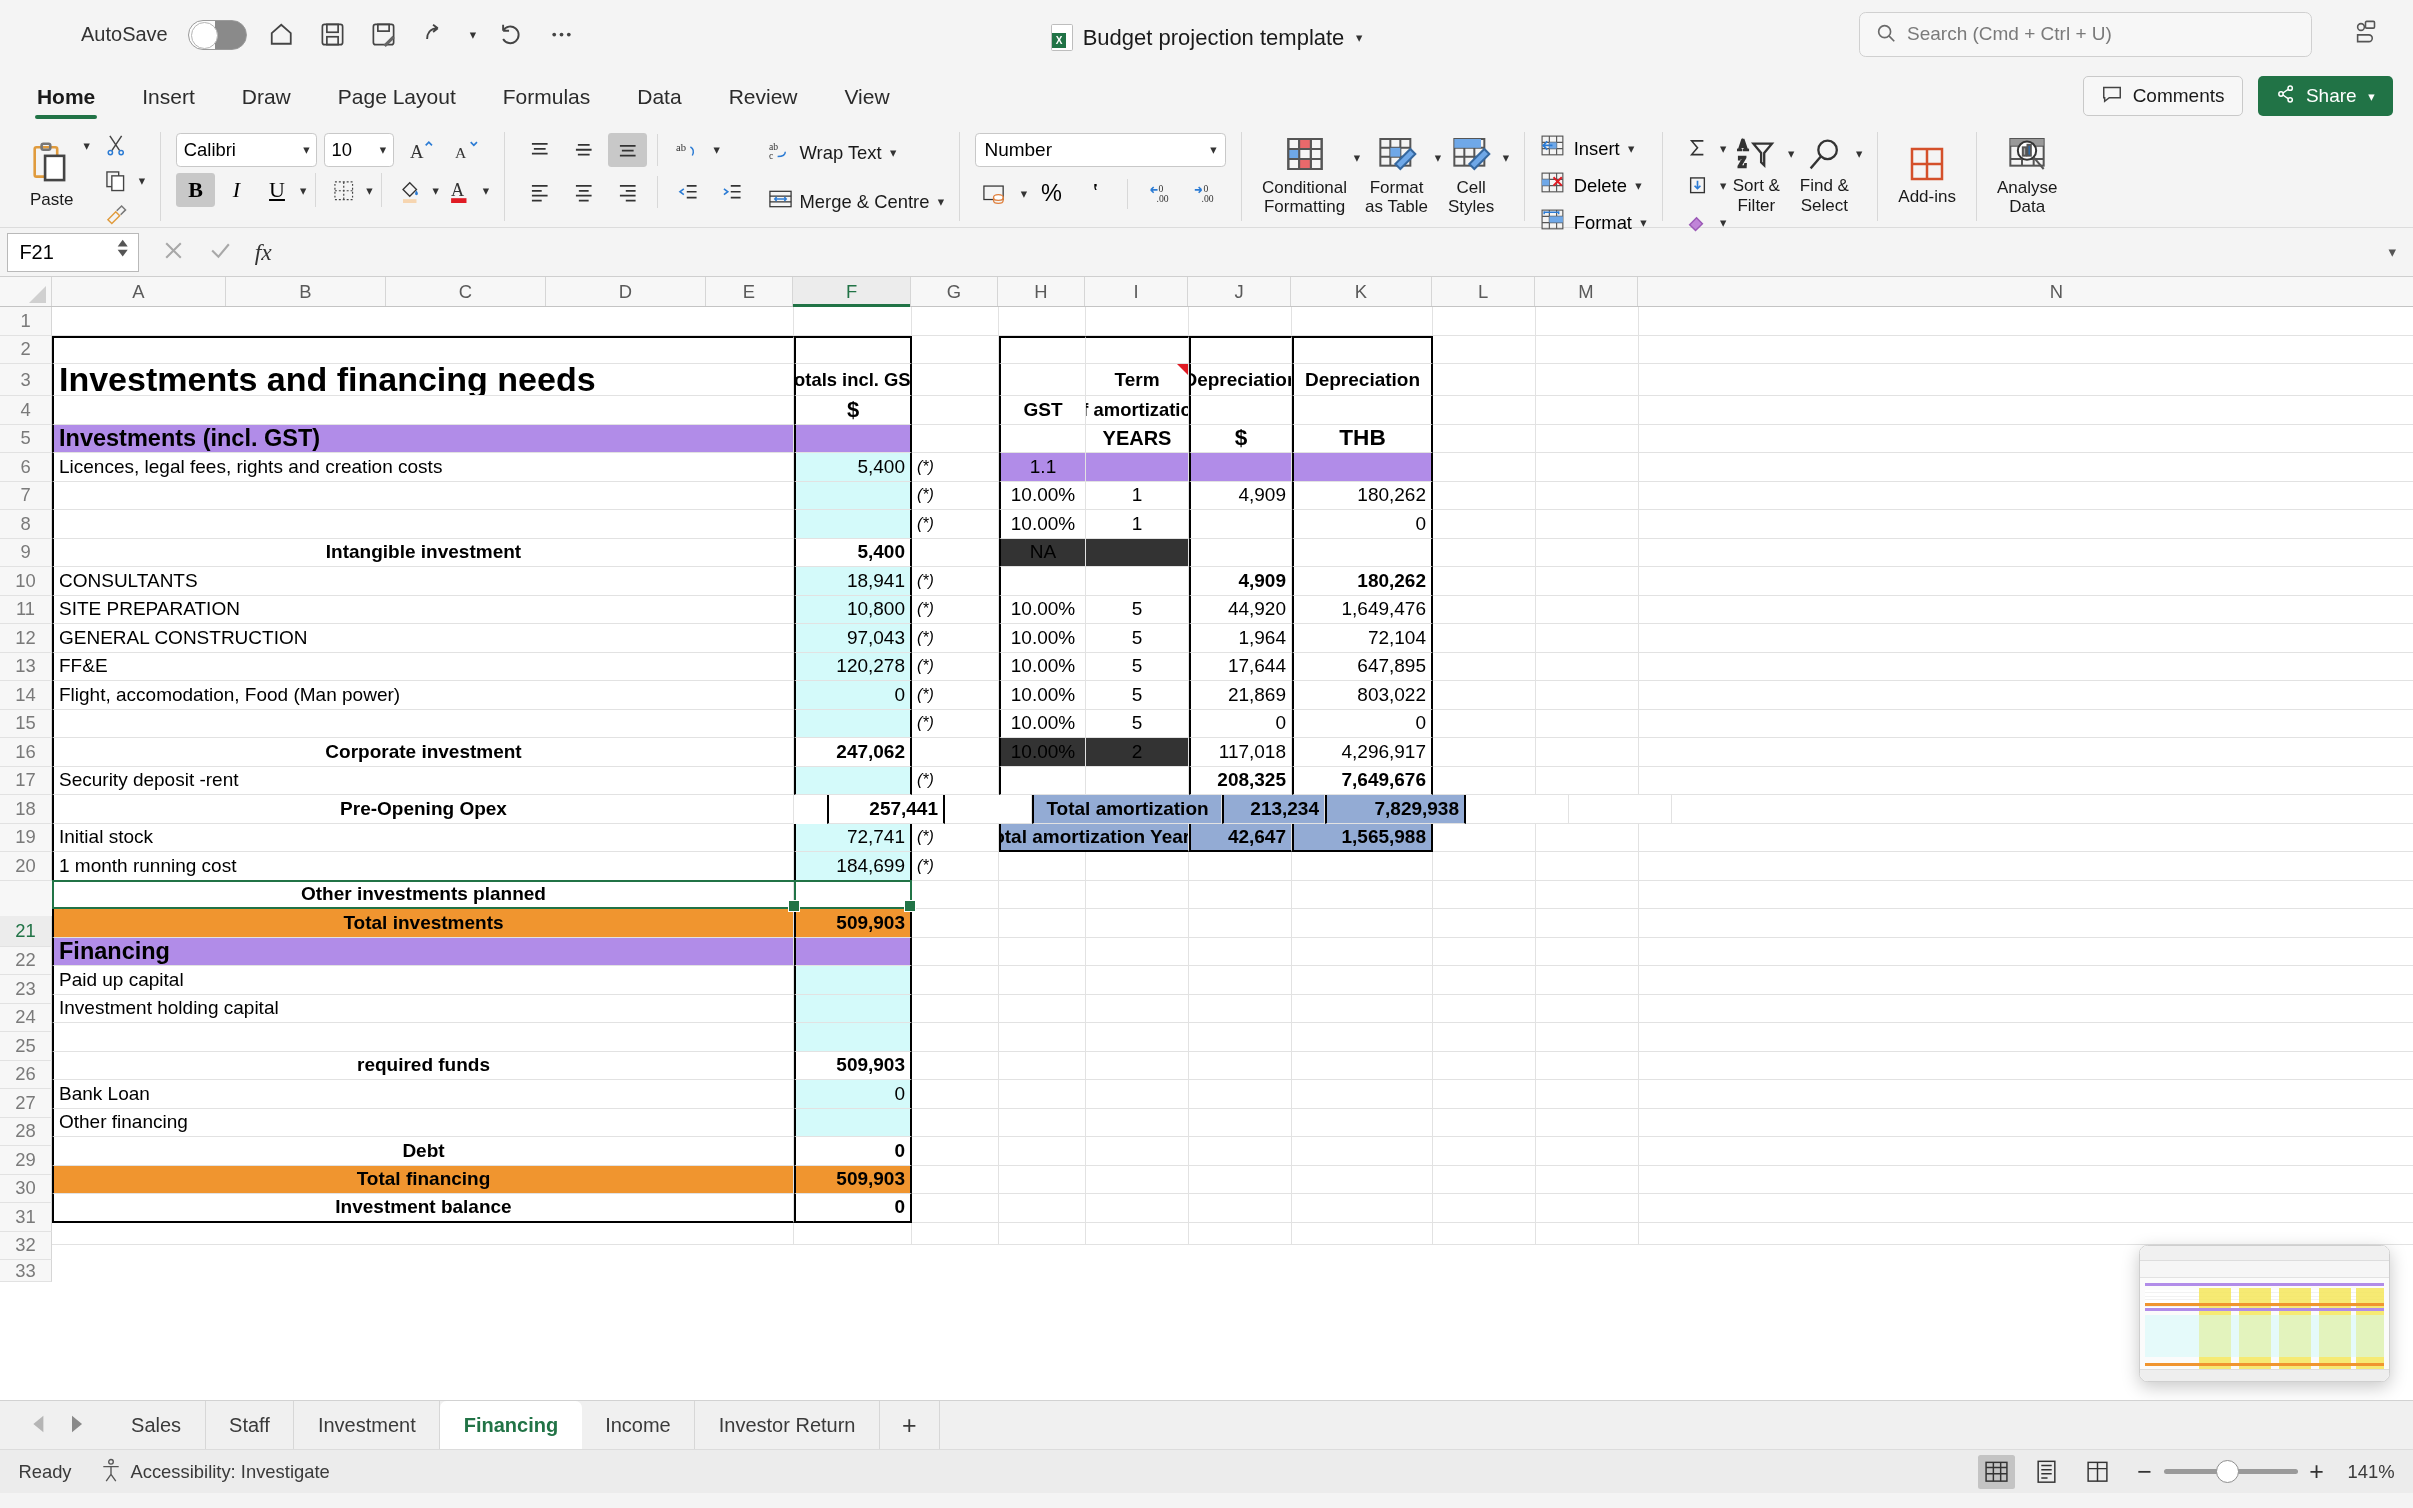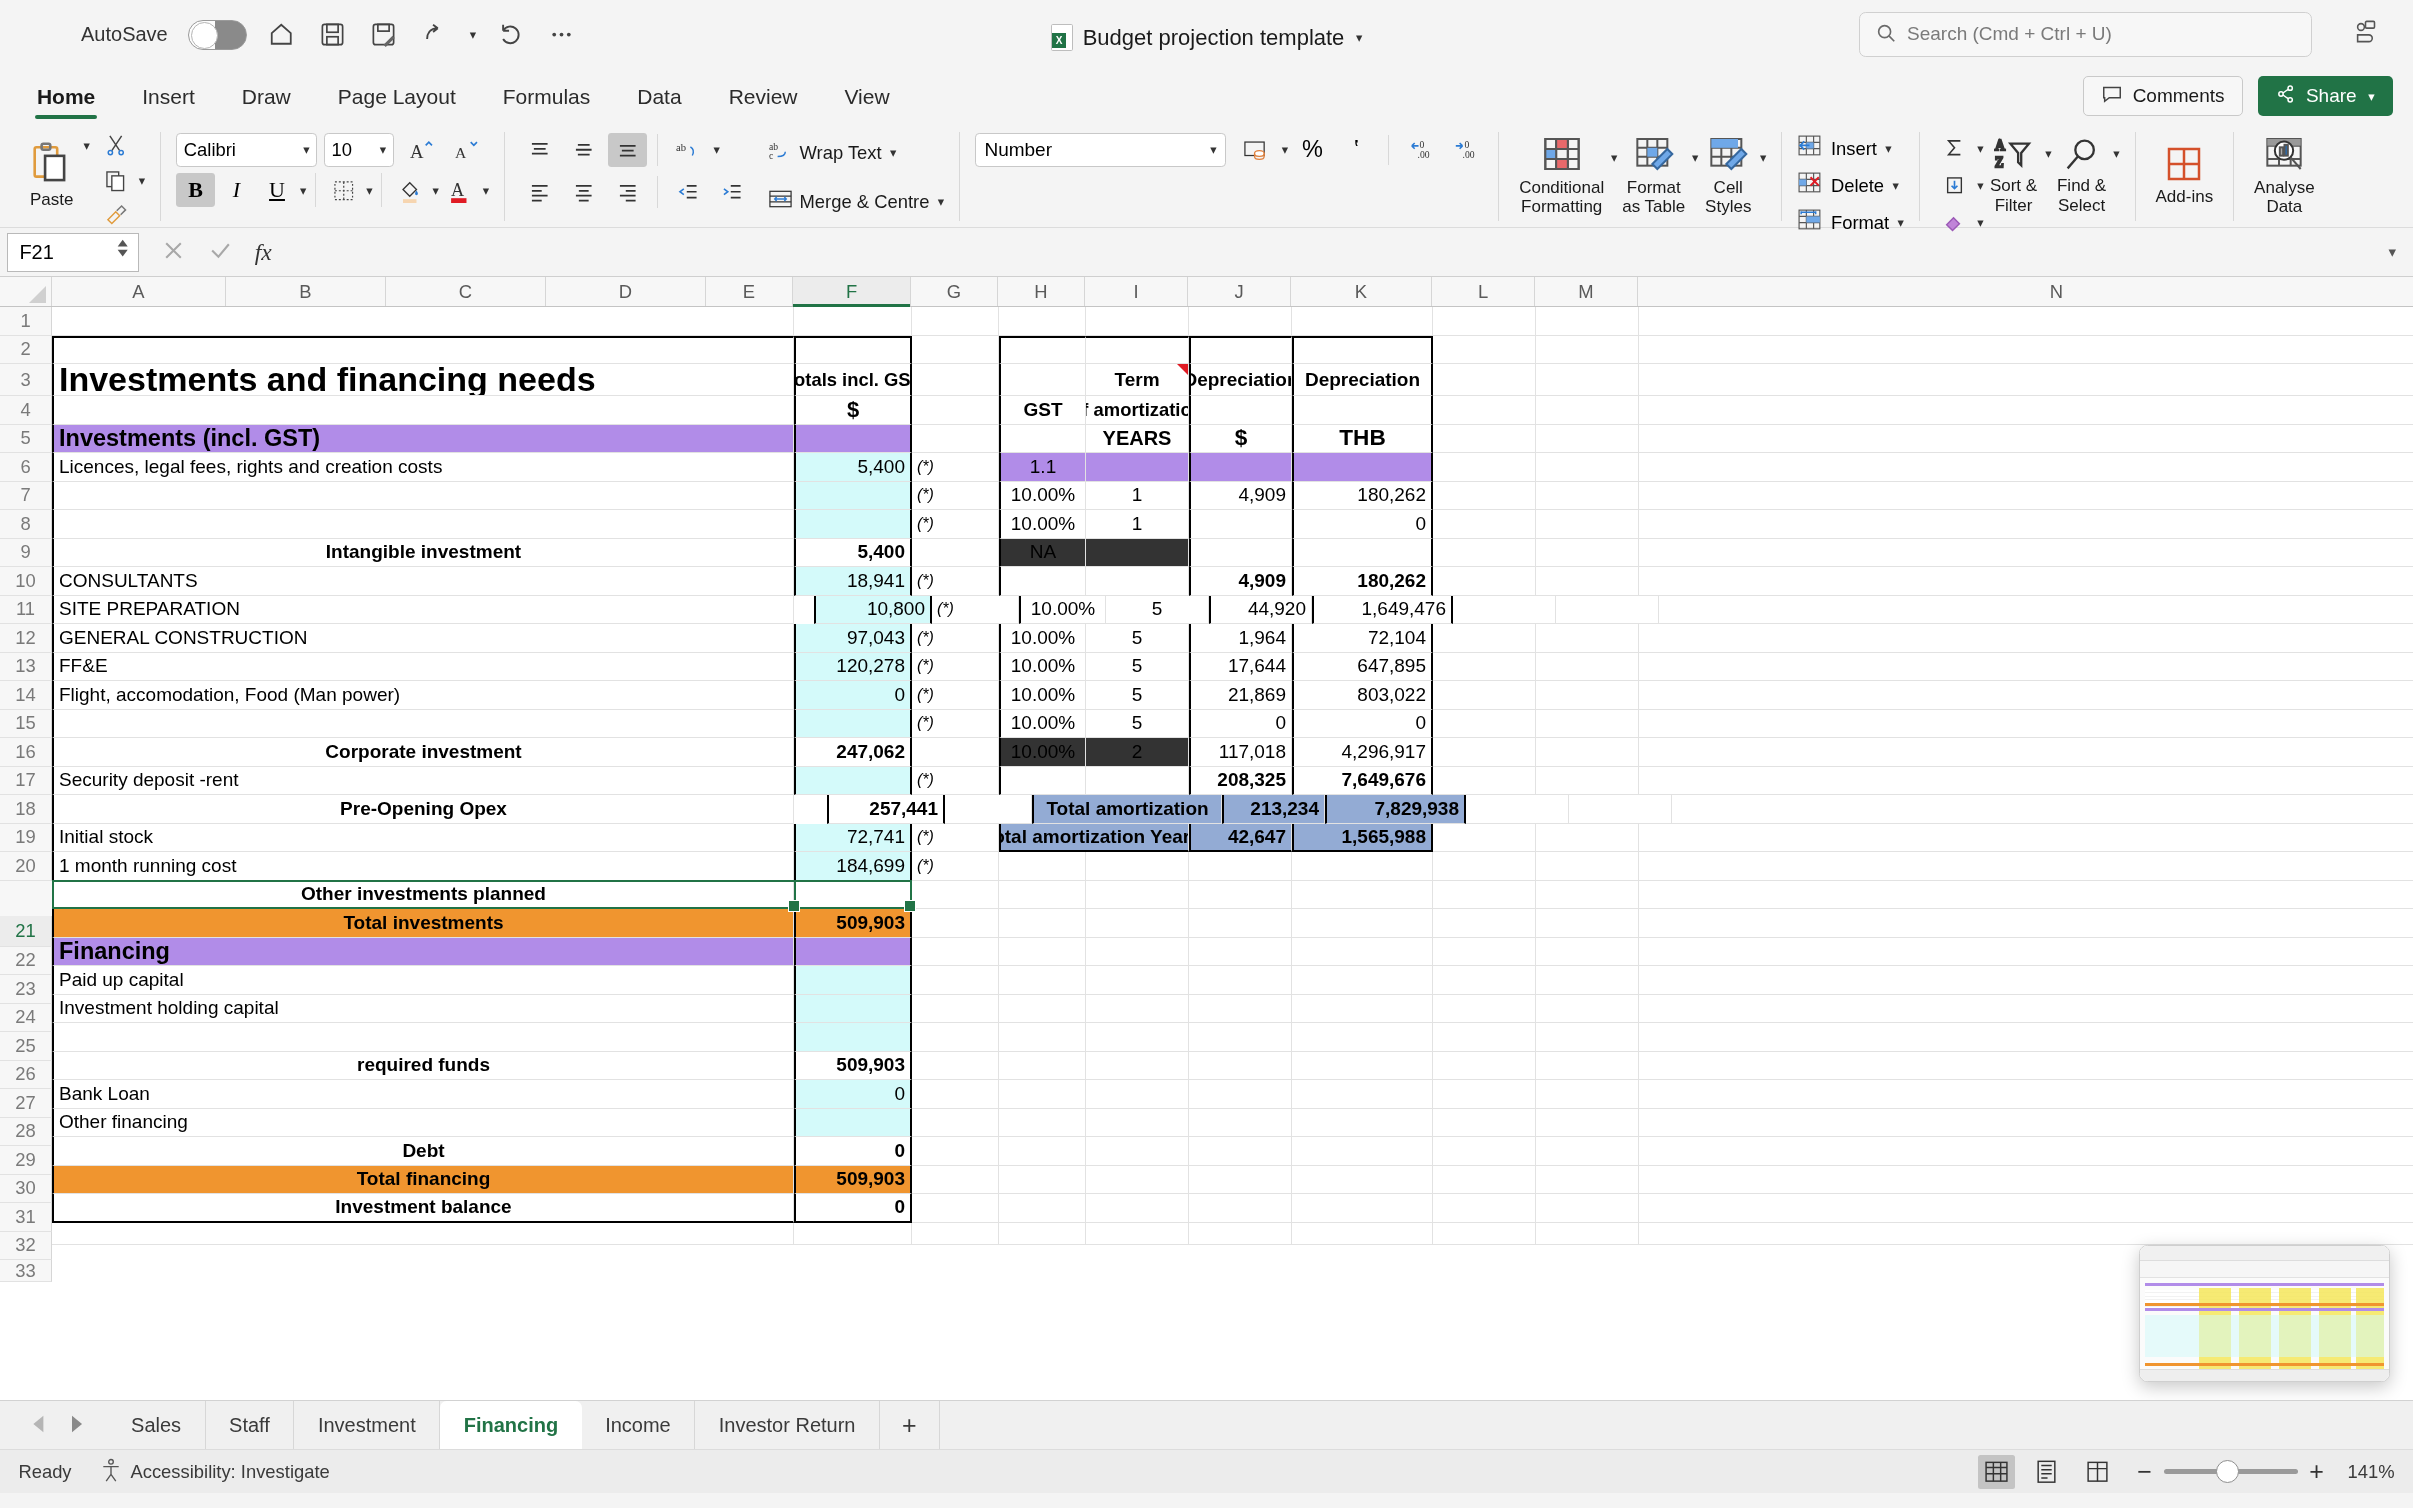--- a/index.html
+++ b/index.html
@@ -522,21 +522,21 @@
             </svg>
         </span>
         <span>Merge &amp; Centre</span>
         <span class="chev">▾</span>
       </div>
     </div>
   </div>
   <div class="rsep"></div>
 
   <div class="rgroup">
-    <div style="display:flex;flex-direction:row;gap:10px;margin-top:6.7px;">
+    <div style="display:flex;flex-direction:column;gap:10px;margin-top:6.7px;">
       <div class="numfmt">
         <span>Number</span>
           <span class="chev">▾</span>
       </div>
       <div style="display:flex;gap:5px;align-items:center;">
         <div class="smallbtn">
           <svg width="25" height="23.5" viewBox="0 0 26 24" fill="none" stroke="#333" stroke-width="1.3">
               <rect x="2" y="4" width="20" height="14"></rect>
               <ellipse cx="17" cy="16" rx="5" ry="3" fill="#fff" stroke="#e0803d"></ellipse>
               <path d="M12 16 v3 a5 3 0 0 0 10 0 v-3" stroke="#e0803d"></path>
@@ -921,21 +921,21 @@
           <div class="cell c bl " style="width: 87px; min-width: 87px;"></div>
           <div class="cell c " style="width: 103px; min-width: 103px;"></div>
           <div class="cell r b bl " style="width: 103px; min-width: 103px;">4,909</div>
           <div class="cell r b bl br " style="width: 141px; min-width: 141px;">180,262</div>
           <div class="cell" style="width: 103px; min-width: 103px;"></div>
           <div class="cell" style="width: 103px; min-width: 103px;"></div>
           <div class="cell" style="width: 838px; min-width: 838px;"></div>
         </div>
         <div class="grow" style="height: 28.5px;">
           <div class="cell l bl " style="width: 742px; min-width: 742px;">SITE PREPARATION</div>
-          <div class="cell r cyan bl br " style="width: 118px; min-width: 118px; margin-left: 20px;">10,800</div>
+          <div class="cell r cyan bl br " style="width: 118px; min-width: 118px;">10,800</div>
           <div class="cell l" style="width: 87px; min-width: 87px; font-size: 16px; font-style: italic;">(*)</div>
           <div class="cell c bl " style="width: 87px; min-width: 87px;">10.00%</div>
           <div class="cell c " style="width: 103px; min-width: 103px;">5</div>
           <div class="cell r bl " style="width: 103px; min-width: 103px;">44,920</div>
           <div class="cell r bl br " style="width: 141px; min-width: 141px;">1,649,476</div>
           <div class="cell" style="width: 103px; min-width: 103px;"></div>
           <div class="cell" style="width: 103px; min-width: 103px;"></div>
           <div class="cell" style="width: 838px; min-width: 838px;"></div>
         </div>
         <div class="grow" style="height: 28.5px;">

